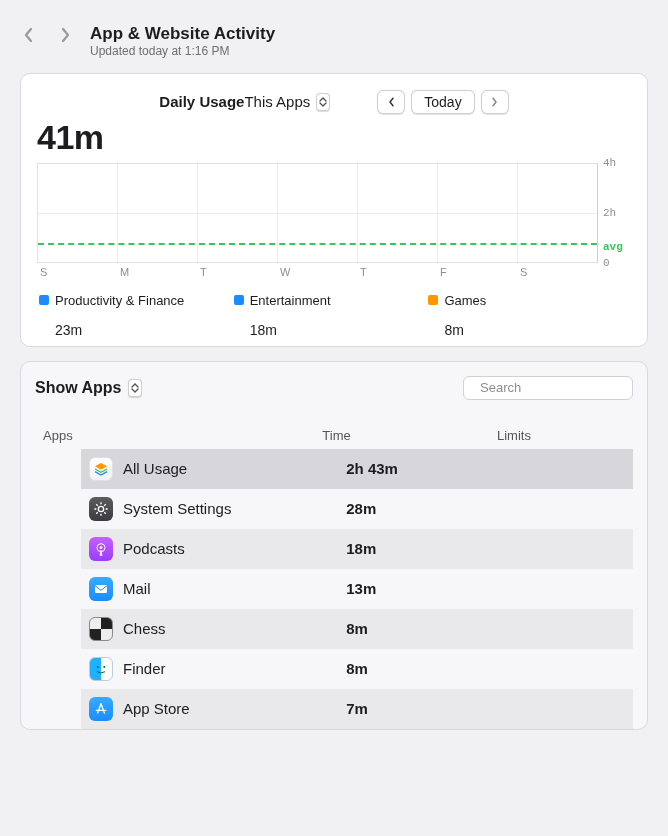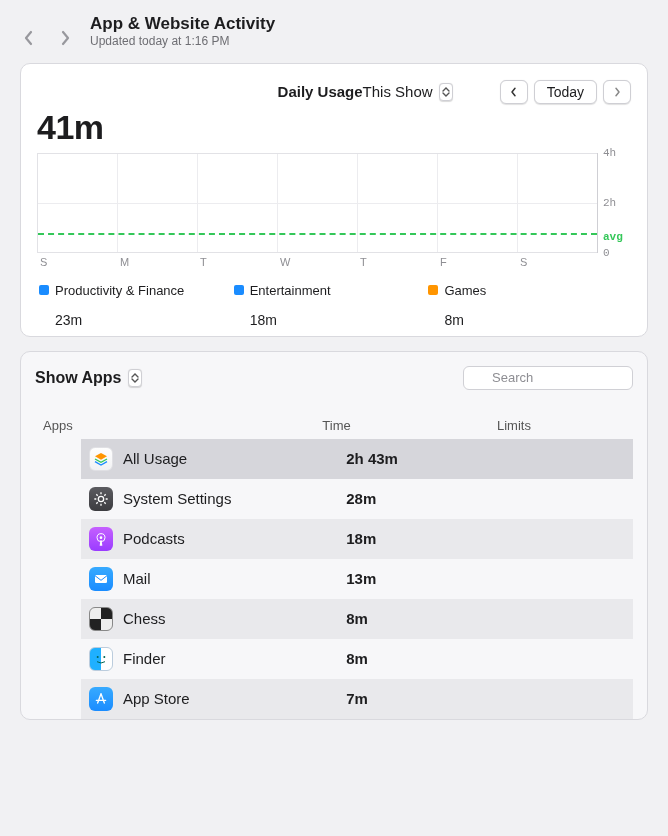--- a/index.html
+++ b/index.html
@@ -21,21 +21,21 @@
     margin: 0; padding: 0;
     width: 668px; height: 836px;
     background: var(--bg);
     font-family: -apple-system, "SF Pro Text", "Helvetica Neue", Arial, sans-serif;
     color: var(--text);
     -webkit-font-smoothing: antialiased;
   }
   .window { width: 668px; height: 836px; overflow: hidden; }
 
   
-  .hdr { display: flex; align-items: flex-end; gap: 14px; padding: 14px 18px 8px 18px; }
+  .hdr { display: flex; align-items: flex-start; gap: 14px; padding: 24px 18px 8px 18px; }
   .nav-arrow {
     width: 22px; height: 22px; display: inline-flex; align-items: center; justify-content: center;
     color: #98989d; cursor: default;
   }
   .nav-arrow svg { width: 12px; height: 16px; }
   .hdr-titles { display: flex; flex-direction: column; line-height: 1.2; }
   .hdr-title { font-size: 17px; font-weight: 700; }
   .hdr-sub { font-size: 12px; color: var(--muted); }
 
   
@@ -55,21 +55,21 @@
     font-size: 15px; color: var(--text);
   }
   .stepper-knob {
     width: 14px; height: 18px; border-radius: 4px; background: #ffffff;
     border: 1px solid #cfcfd4; display: inline-flex; flex-direction: column;
     align-items: center; justify-content: center;
     box-shadow: 0 0.5px 1px rgba(0,0,0,0.15);
   }
   .stepper-knob svg { width: 8px; height: 5px; display: block; }
 
-  .chart-head { display: flex; align-items: center; justify-content: flex-end; margin-top: 2px; }
+  .chart-head { display: flex; align-items: center; justify-content: center; margin-top: 2px; }
   .chart-head-left { font-size: 15px; font-weight: 600; }
   .chart-head-right { display: flex; align-items: center; gap: 10px; }
 
   .ctrl-group { display: inline-flex; align-items: center; gap: 6px; padding-left: 37px; }
   .pill-btn {
     height: 24px; padding: 0 12px; font-size: 14px;
     background: #ffffff; border: 1px solid #cfcfd4; border-radius: 6px;
     display: inline-flex; align-items: center; justify-content: center;
     box-shadow: 0 0.5px 1px rgba(0,0,0,0.12);
   }
@@ -111,21 +111,21 @@
     margin: 14px 20px 0 20px;
     background: #f7f7f9;
     border: 1px solid var(--panel-border);
     border-radius: 10px;
     padding: 14px 14px 0 14px;
   }
   .table-head { display: flex; align-items: center; justify-content: space-between; margin-bottom: 22px; }
   .show-apps { display: inline-flex; align-items: center; gap: 6px; font-size: 16px; font-weight: 600; }
   .search {
     width: 170px; height: 24px; border: 1px solid #d0d0d5; background: #ffffff;
-    border-radius: 6px; display: flex; align-items: center; gap: 6px; padding: 0 20px;
+    border-radius: 6px; display: flex; align-items: center; gap: 6px; padding: 0 8px;
     color: var(--muted2);
   }
   .search input {
     border: 0; outline: 0; flex: 1; font-size: 13px; color: var(--text);
     background: transparent;
   }
   .search input::placeholder { color: var(--muted2); }
 
   .thead { display: flex; font-size: 13px; color: #555; padding: 6px 8px; }
   .col-apps { width: 48%; }
@@ -180,21 +180,21 @@
     </div>
   </div>
 
   <div class="card">
 
 
     <div class="chart-head">
       <span class="chart-head-left">Daily Usage</span>
       <span class="chart-head-right">
         <span class="select" style="font-size:15px;">
-          <span>This Show</span>
+          <span>This Apps</span>
           <span class="stepper-knob">
             <svg viewBox="0 0 8 5">
                 <path d="M1 4 L4 1 L7 4" fill="none" stroke="#555" stroke-width="1.4" stroke-linecap="round"></path>
               </svg>
             <svg viewBox="0 0 8 5">
                 <path d="M1 1 L4 4 L7 1" fill="none" stroke="#555" stroke-width="1.4" stroke-linecap="round"></path>
               </svg>
           </span>
         </span>
         <span class="ctrl-group">

